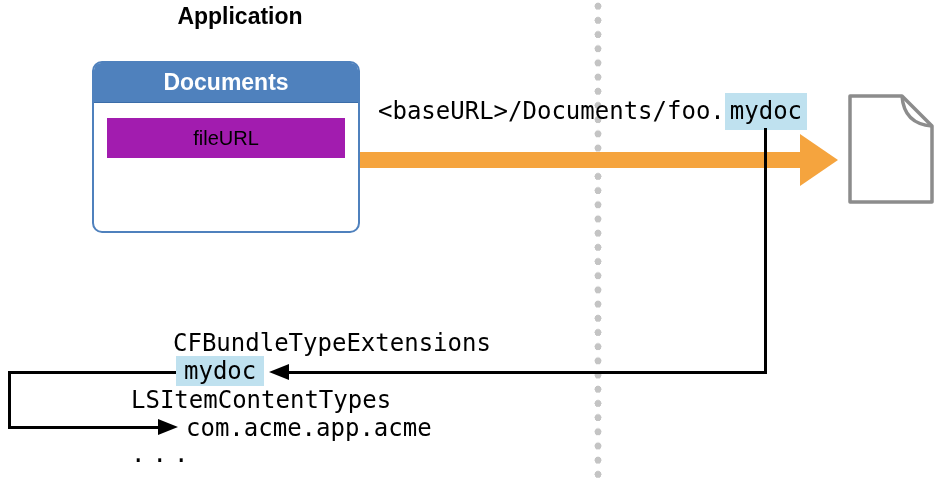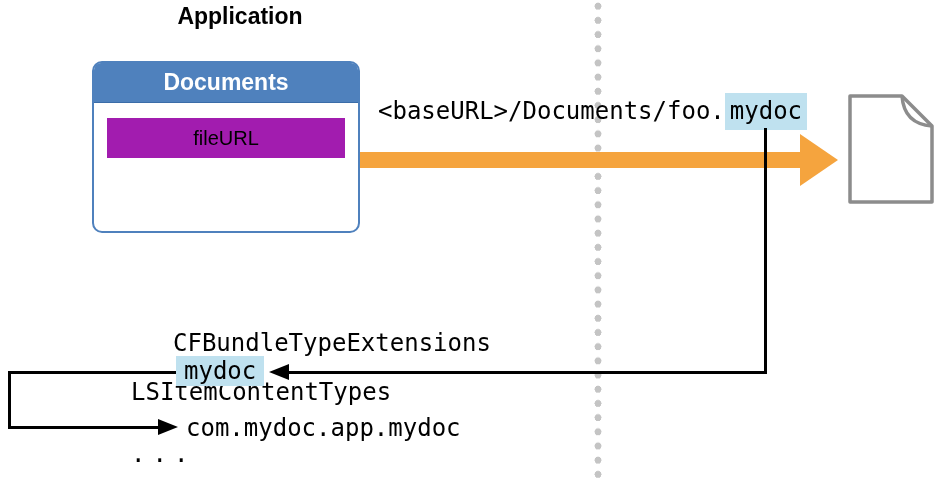--- a/index.html
+++ b/index.html
@@ -66,21 +66,21 @@
     position:absolute; left:158px; top:419px; width:0; height:0; z-index:3;
     border-left:20px solid #000; border-top:8px solid transparent; border-bottom:8px solid transparent;
   }
 
   
   .plist-line { position:absolute; height:29px; line-height:29px; }
   .pl-0 { left:20px;  top:272px; }
   .pl-1 { left:53px;  top:301px; }
   .pl-2 { left:146px; top:329px;margin-left:27px; }
   .pl-3 { left:176px; top:356px; height:30px; line-height:30px; background:#bfe1ef; padding:0 8px; z-index:4; }
-  .pl-4 { left:131px; top:378px; }
+  .pl-4 { left:131px; top:386px; }
   .pl-5 { left:186px; top:414px; }
   .pl-6 { left:131px; top:440px; letter-spacing:7px; }
 </style>
 </head>
 <body>
 
 <div class="canvas">
 
   <div class="heading heading-left">Application</div>
 
@@ -107,16 +107,16 @@
   <div class="arrow-left-head"></div>
 
   <div class="blk hline-left"></div>
   <div class="blk vline-left"></div>
   <div class="blk hline-bottom"></div>
   <div class="arrow-right-head"></div>
 
   <div class="mono plist-line pl-2">CFBundleTypeExtensions</div>
   <div class="mono plist-line pl-3">mydoc</div>
   <div class="mono plist-line pl-4">LSItemContentTypes</div>
-  <div class="mono plist-line pl-5">com.mydoc.app.mydoc</div>
+  <div class="mono plist-line pl-5">com.acme.app.acme</div>
   <div class="mono plist-line pl-6">...</div>
 
 </div>
 
 </body></html>

